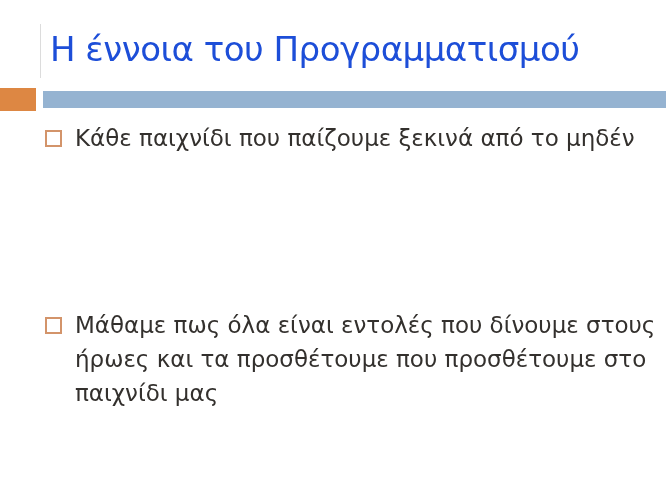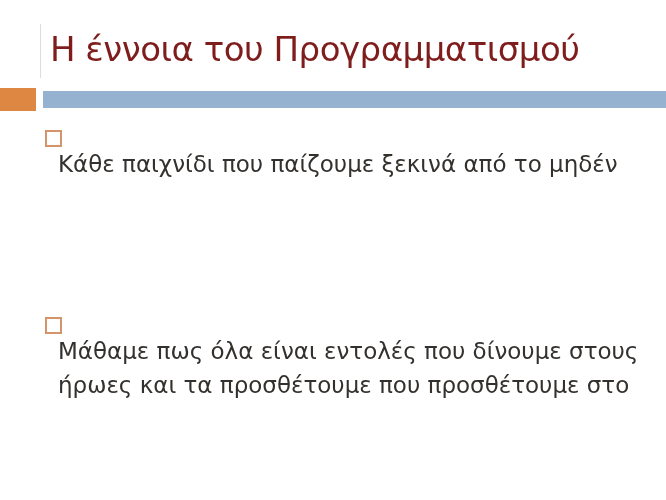--- a/index.html
+++ b/index.html
@@ -11,34 +11,34 @@
     font-family:"DejaVu Sans","Liberation Sans",sans-serif;
   }
   .title-rule{
     position:absolute;left:40px;top:24px;
     width:1px;height:54px;background:#dcdcdc;
   }
   .slide-title{
     position:absolute;left:50px;top:24px;
     font-size:34px;line-height:50px;
     letter-spacing:-0.5px;
-    color:#7f1d1d;
+    color:#1d4ed8;
     white-space:nowrap;
   }
   .hdr-orange{
     position:absolute;left:0;top:88px;
     width:36px;height:23px;background:#dd8743;
   }
   .hdr-blue{
     position:absolute;left:43px;top:91px;
     width:623px;height:17px;background:#95b3d1;
   }
   .bullet{
     position:absolute;left:45px;
-    display:flex;align-items:flex-start;flex-direction:column;
+    display:flex;align-items:flex-start;
   }
   .b1{top:121px}
   .b2{top:197px}
   .b3{top:308px}
   .sq{
     width:13px;height:13px;
     border:2px solid #d3946a;
     background:#ffffff;
     margin-top:9px;
     flex:none;
@@ -69,16 +69,17 @@
       <span>Κάθε παιχνίδι που παίζουμε ξεκινά από το μηδέν</span>
     </div>
   </div>
 
 
   <div class="bullet b3">
     <div class="sq"></div>
     <div class="btext">
       <span>Μάθαμε πως όλα είναι εντολές που δίνουμε στους</span>
       <span>ήρωες και τα προσθέτουμε που προσθέτουμε στο</span>
+      <span>παιχνίδι μας</span>
     </div>
   </div>
 
 </div>
 
 </body></html>

